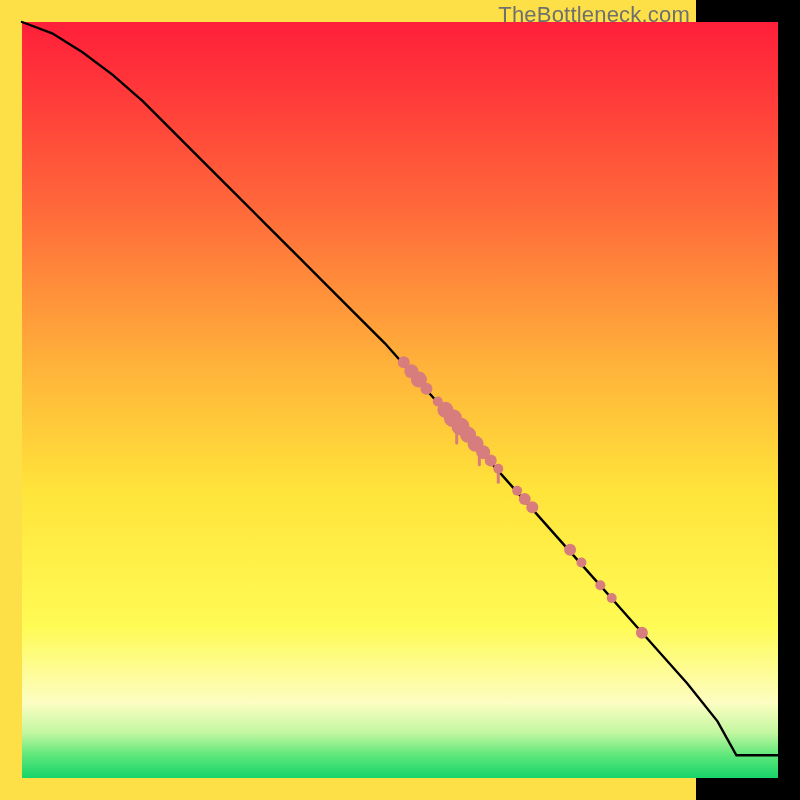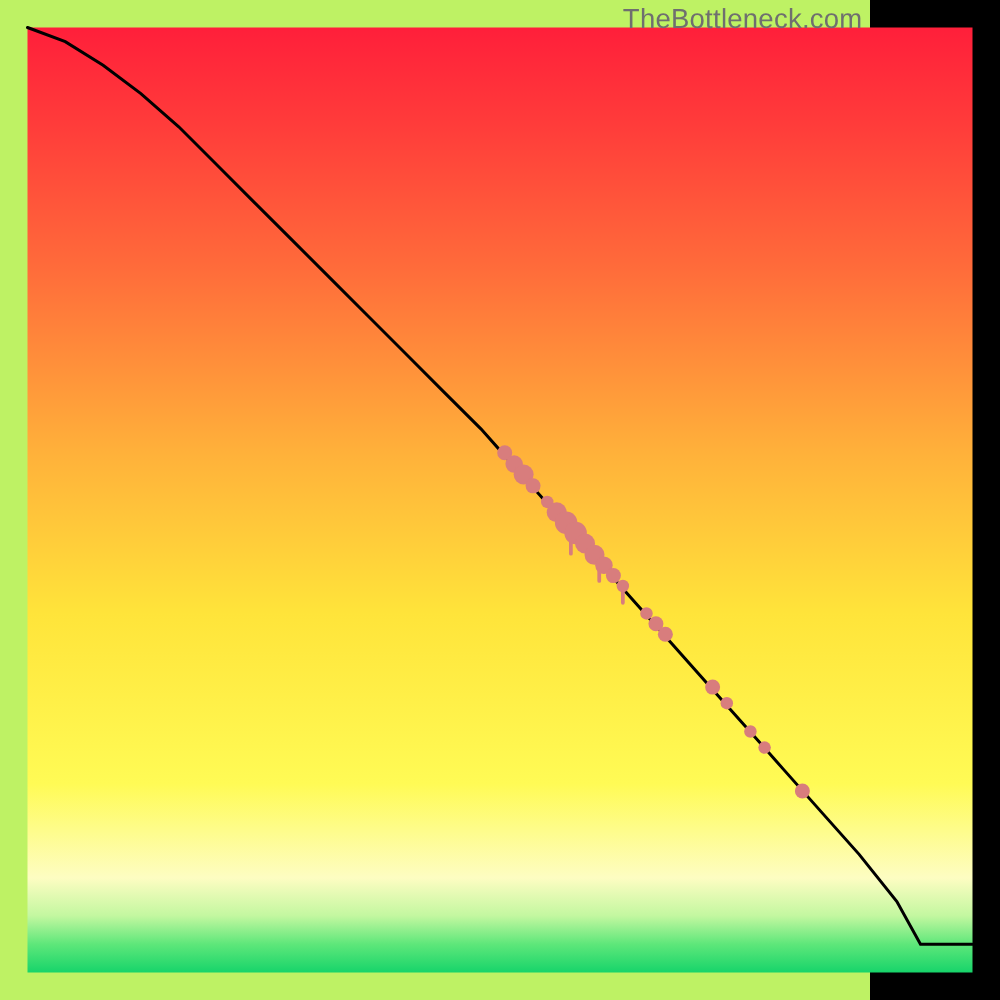--- a/index.html
+++ b/index.html
@@ -8,21 +8,21 @@
     width: 800px;
     height: 800px;
     background: #000;
     overflow: hidden;
     font-family: Arial, Helvetica, sans-serif;
   }
   .stage {
     position: relative;
     width: 696px;
     height: 800px;
-    background: #bef264;
+    background: #fde047;
   }
   .plot {
     position: absolute;
     left: 22px;
     top: 22px;
     width: 756px;
     height: 756px;
   }
   .gradient {
     width: 100%;

